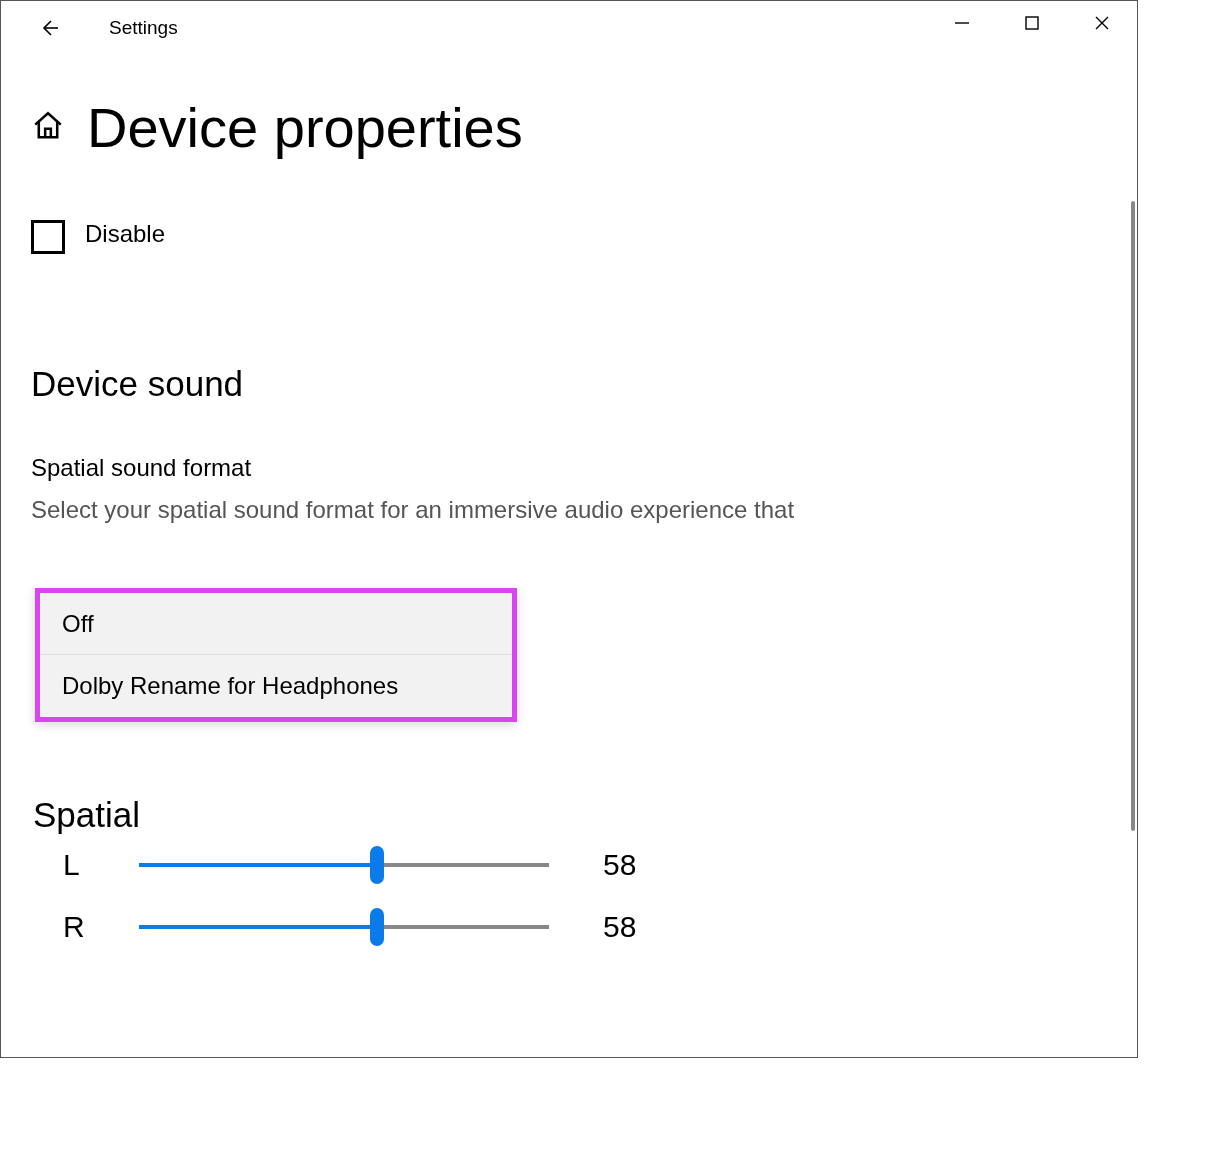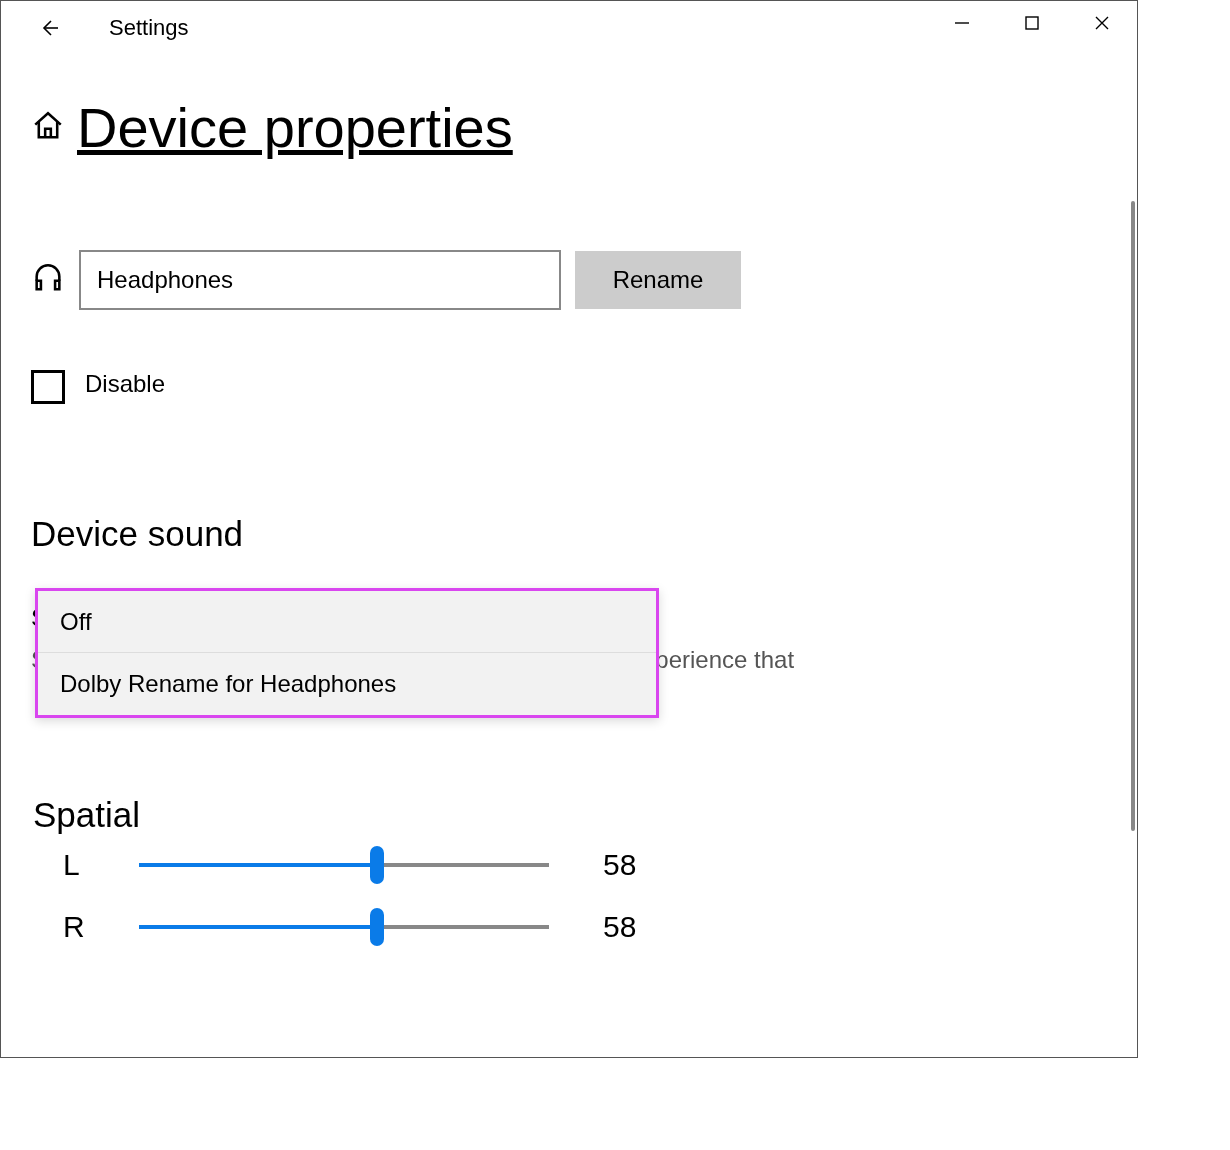--- a/index.html
+++ b/index.html
@@ -30,21 +30,21 @@
   }
   .back-btn {
     width: 40px;
     height: 40px;
     display: flex;
     align-items: center;
     justify-content: center;
   }
   .back-btn svg { width: 24px; height: 24px; stroke: #000; }
   .title-text {
-    font-size: 22px;
+    font-size: 19px;
     margin-left: 40px;
   }
   .win-controls {
     position: absolute;
     right: 0;
     top: 0;
     display: flex;
   }
   .win-btn {
     width: 70px;
@@ -66,22 +66,21 @@
     right: 2px;
     top: 200px;
     width: 4px;
     height: 630px;
     background: #888;
     border-radius: 2px;
   }
   .page-header {
     display: flex;
     align-items: center;
-    gap: 12px;
-    text-decoration: underline;
+    gap: 22px;
   }
   .home-icon svg { width: 34px; height: 34px; stroke: #000; fill: none; stroke-width: 1.8; }
   .page-title {
     font-size: 56px;
     font-weight: 400;
   }
   .device-row {
     display: flex;
     align-items: center;
     margin-top: 90px;
@@ -132,23 +131,23 @@
     font-size: 24px;
     color: #555;
     margin-top: 14px;
     max-width: 820px;
   }
 
   .dropdown {
     position: absolute;
     left: 34px;
     top: 533px;
-    width: 624px;
+    width: 482px;
     background: #0ea5e9;
-    border: 3px solid #d946ef;
+    border: 5px solid #d946ef;
     box-shadow: 0 3px 10px rgba(0,0,0,0.15);
     z-index: 10;
   }
   .dropdown-item {
     height: 62px;
     display: flex;
     align-items: center;
     padding: 0 22px;
     font-size: 24px;
     background: #f2f2f2;
@@ -253,31 +252,20 @@
       <span class="home-icon">
         <svg viewBox="0 0 24 24">
             <path d="M3 11 L12 3 L21 11"></path>
             <path d="M5.5 9 V20 H18.5 V9"></path>
             <path d="M10 20 V14 H14 V20"></path>
           </svg>
       </span>
       <h1 class="page-title">Device properties</h1>
     </div>
 
-    <div class="device-row">
-      <span class="headphones-icon">
-        <svg viewBox="0 0 24 24">
-            <path d="M4 14 V11 a8 8 0 0 1 16 0 V14"></path>
-            <path d="M4 14 h3 v6 h-3 z"></path>
-            <path d="M20 14 h-3 v6 h3 z"></path>
-          </svg>
-      </span>
-      <input class="device-name-input" type="text" value="Headphones" style="">
-      <button class="rename-btn">Rename</button>
-    </div>
 
     <div class="disable-row">
       <div class="checkbox"></div>
       <div class="disable-label">Disable</div>
     </div>
 
     <h2 class="section-heading">Device sound</h2>
     <div class="sub-label">Spatial sound format</div>
     <div class="description">Select your spatial sound format for an immersive audio experience that</div>
 

